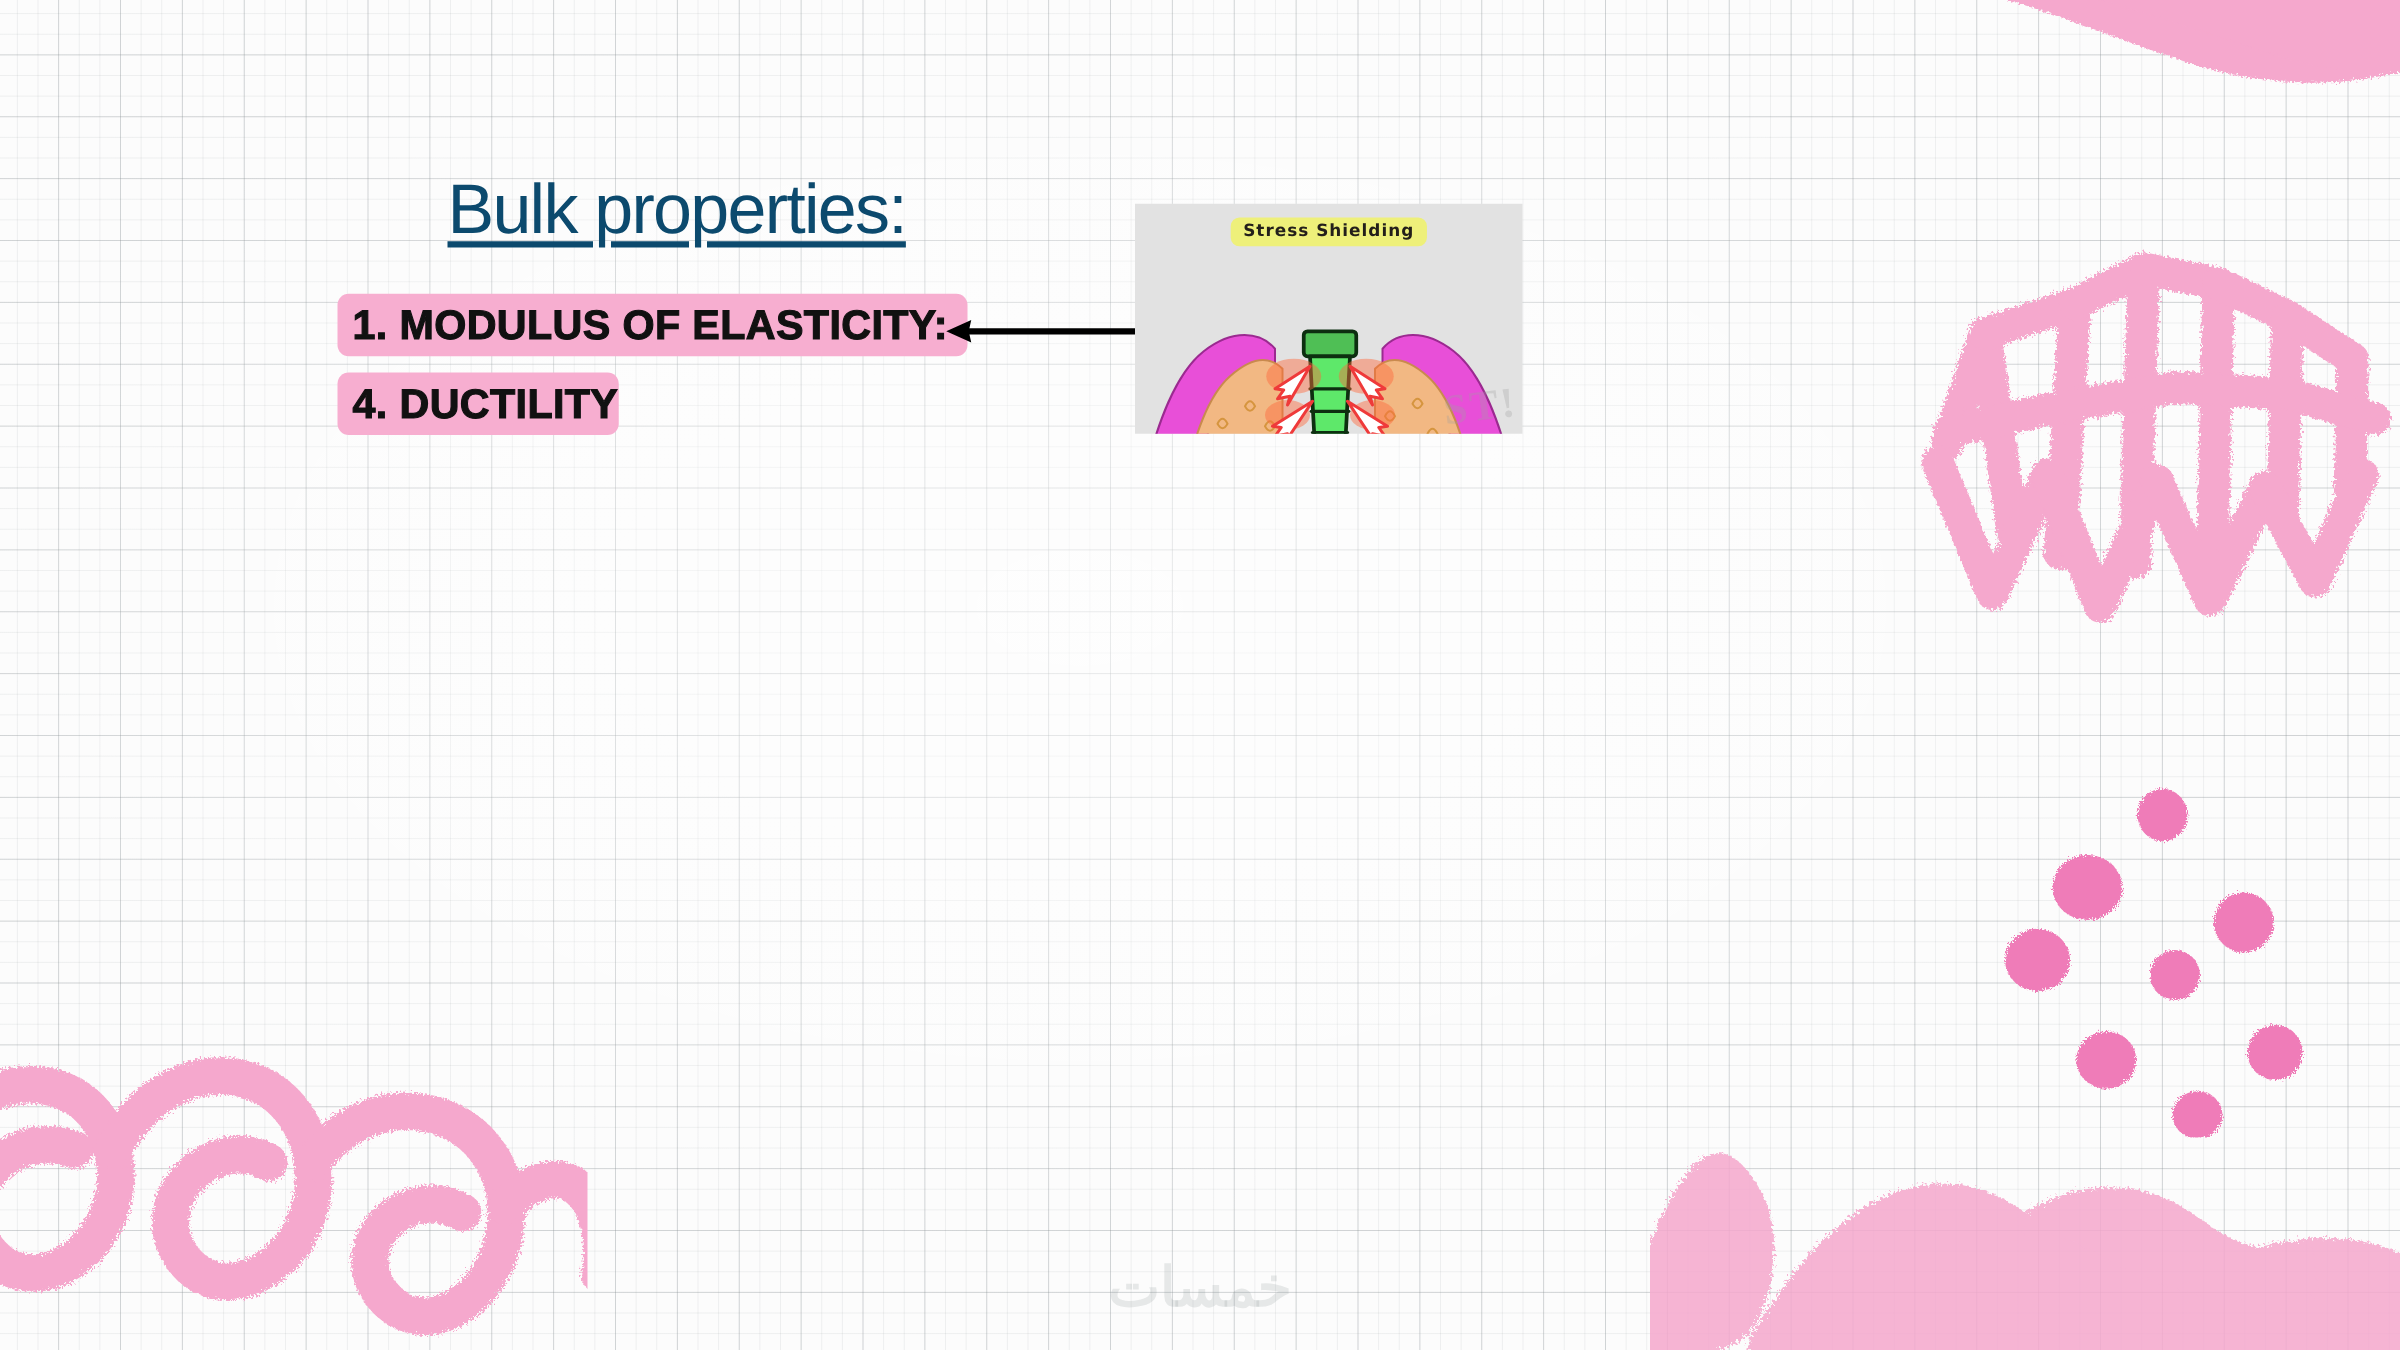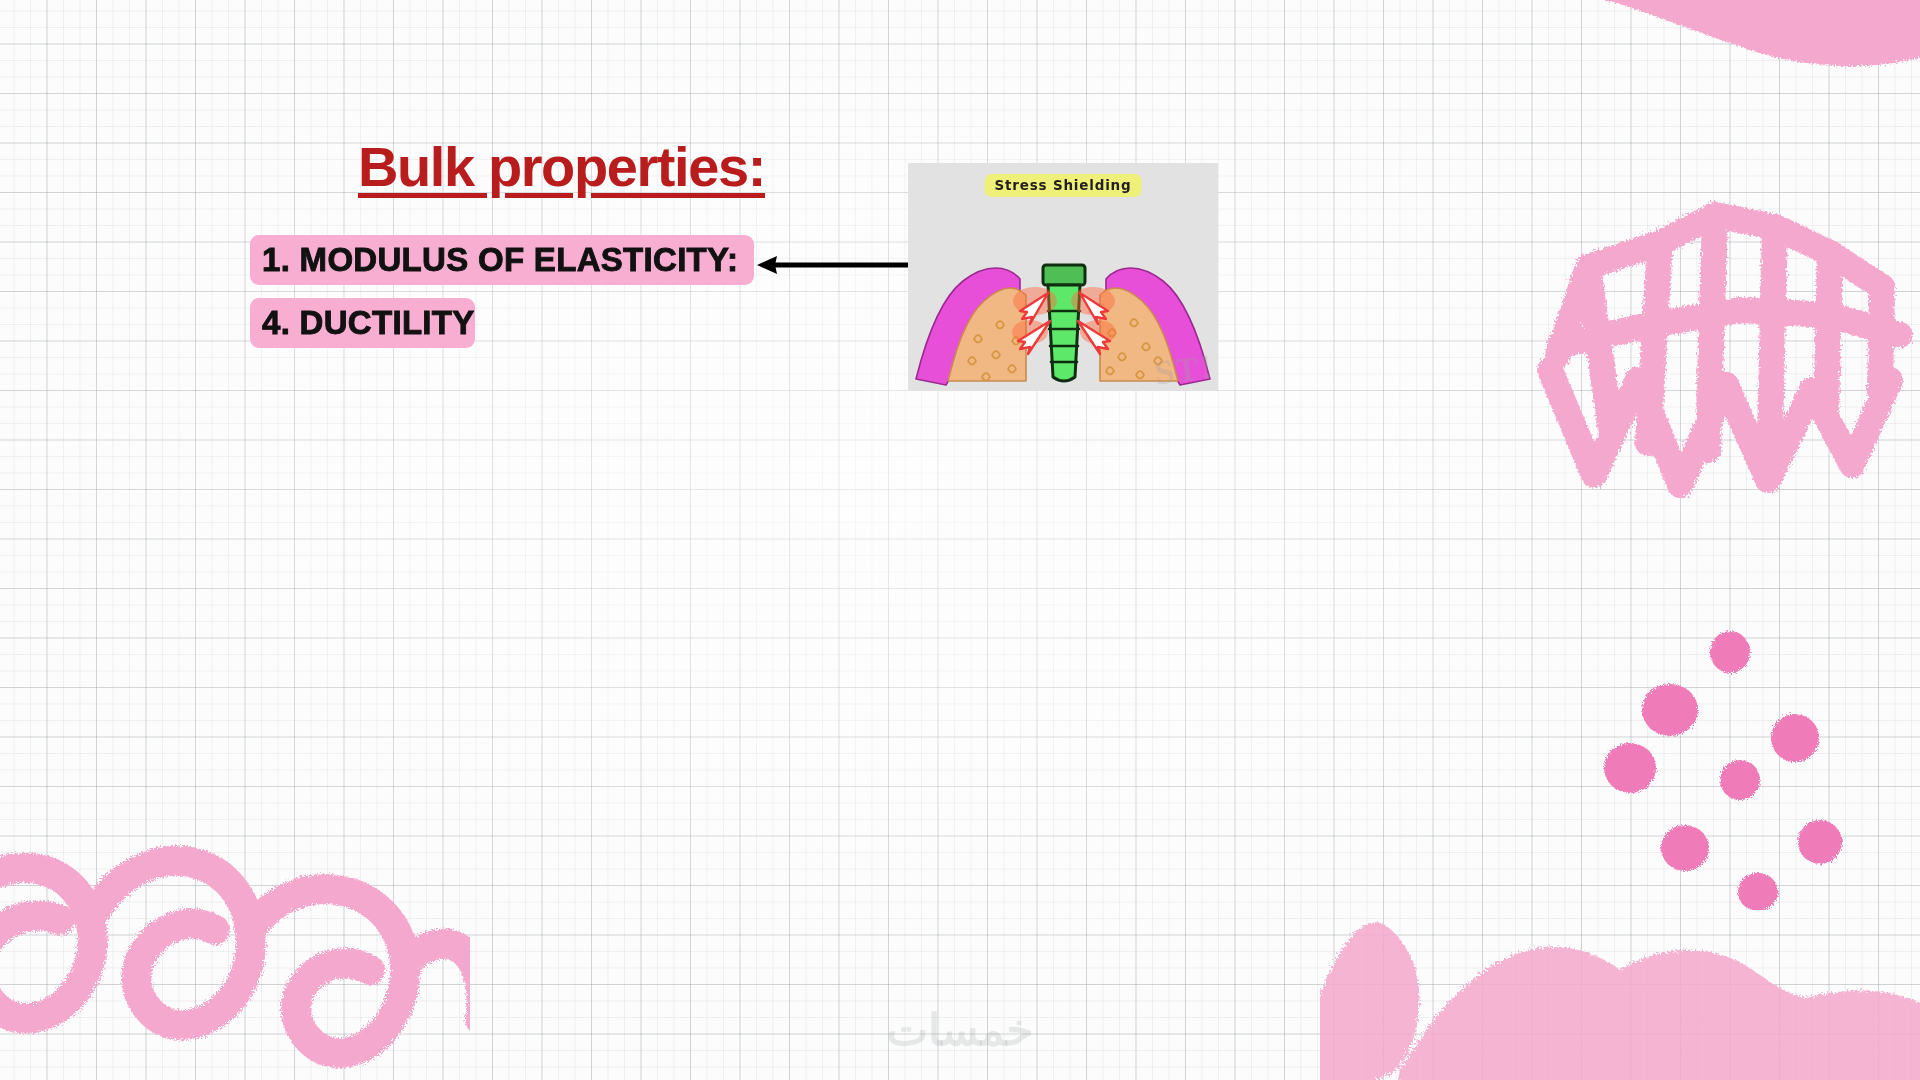--- a/index.html
+++ b/index.html
@@ -34,24 +34,24 @@
   #deco-mid-right{ top:175px; right:-40px; width:430px; height:430px; }
   #deco-bottom-left{ bottom:-40px; left:-50px; width:520px; height:330px; }
   #deco-bottom-right{ bottom:-30px; right:-20px; width:620px; height:340px; }
   #deco-dots{ bottom:170px; right:20px; width:460px; height:300px; }
 
   
   #title{
     position:absolute;
     left:358px; top:134px;
     font-family:"Liberation Sans", sans-serif;
-    font-weight:bold;
+    font-weight:normal;
     font-size:56px;
     letter-spacing:-1.4px;
-    color:#b91c1c;
+    color:#0c4a6e;
     text-decoration:underline;
     text-decoration-thickness:5px;
     text-underline-offset:7px;
     white-space:nowrap;
   }
 
   
   #list{
     position:absolute;
     left:250px; top:236px;
@@ -68,37 +68,38 @@
     margin-bottom:15px;
     -webkit-text-stroke:0.9px #111111;
   }
   .list-item .hl{
     background:#f7aed0;
     border-radius:9px;
     padding:6px 0 7px 12px;
     box-decoration-break:clone;
     -webkit-box-decoration-break:clone;
     box-shadow:0 0 0 0 #f7aed0;
+    margin-left:20px;
   }
   #item-1 .hl{ padding-right:16px; }
   #item-2{ width:640px; }
   #item-3{ width:500px; }
 
   
   #arrow{
     position:absolute;
     left:755px; top:247px;
     width:160px; height:36px;
   }
 
   
   #image-card{
     position:absolute;
     left:908px; top:163px;
-    width:310px; height:228px;
+    width:310px; height:184px;
     background:#e2e2e2;
     overflow:hidden;
   }
   #card-title{
     position:absolute;
     left:50%; top:11px;
     transform:translateX(-50%);
     font-family:"DejaVu Sans", sans-serif;
     font-weight:bold;
     font-size:13.5px;

